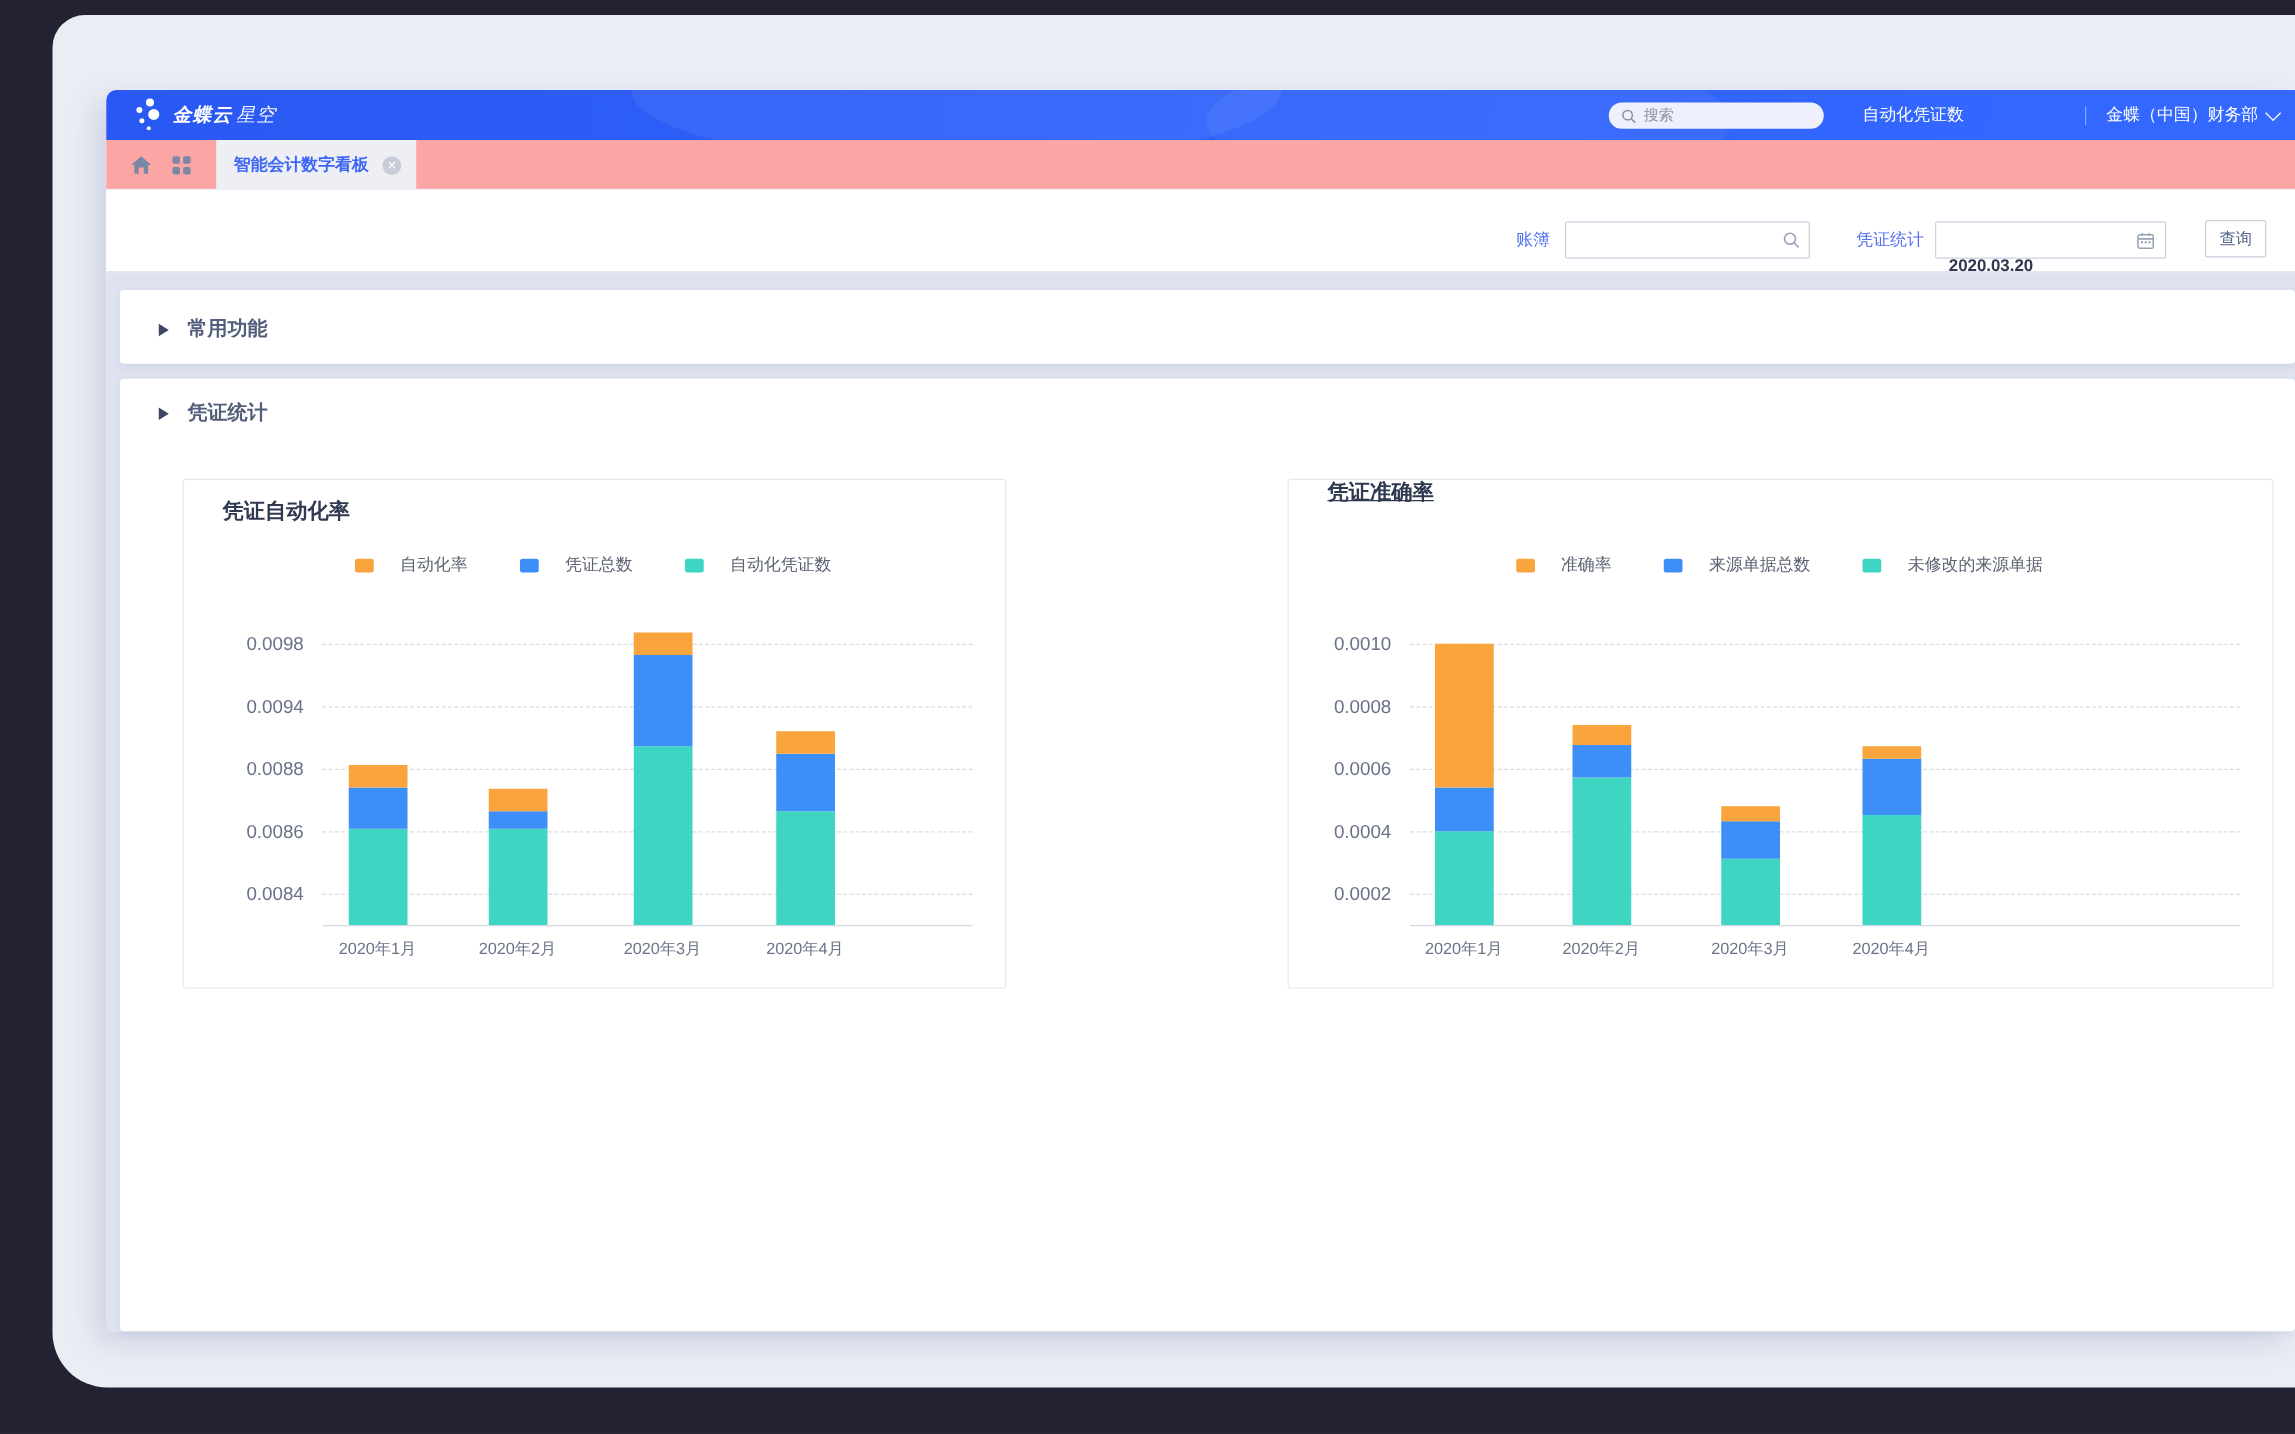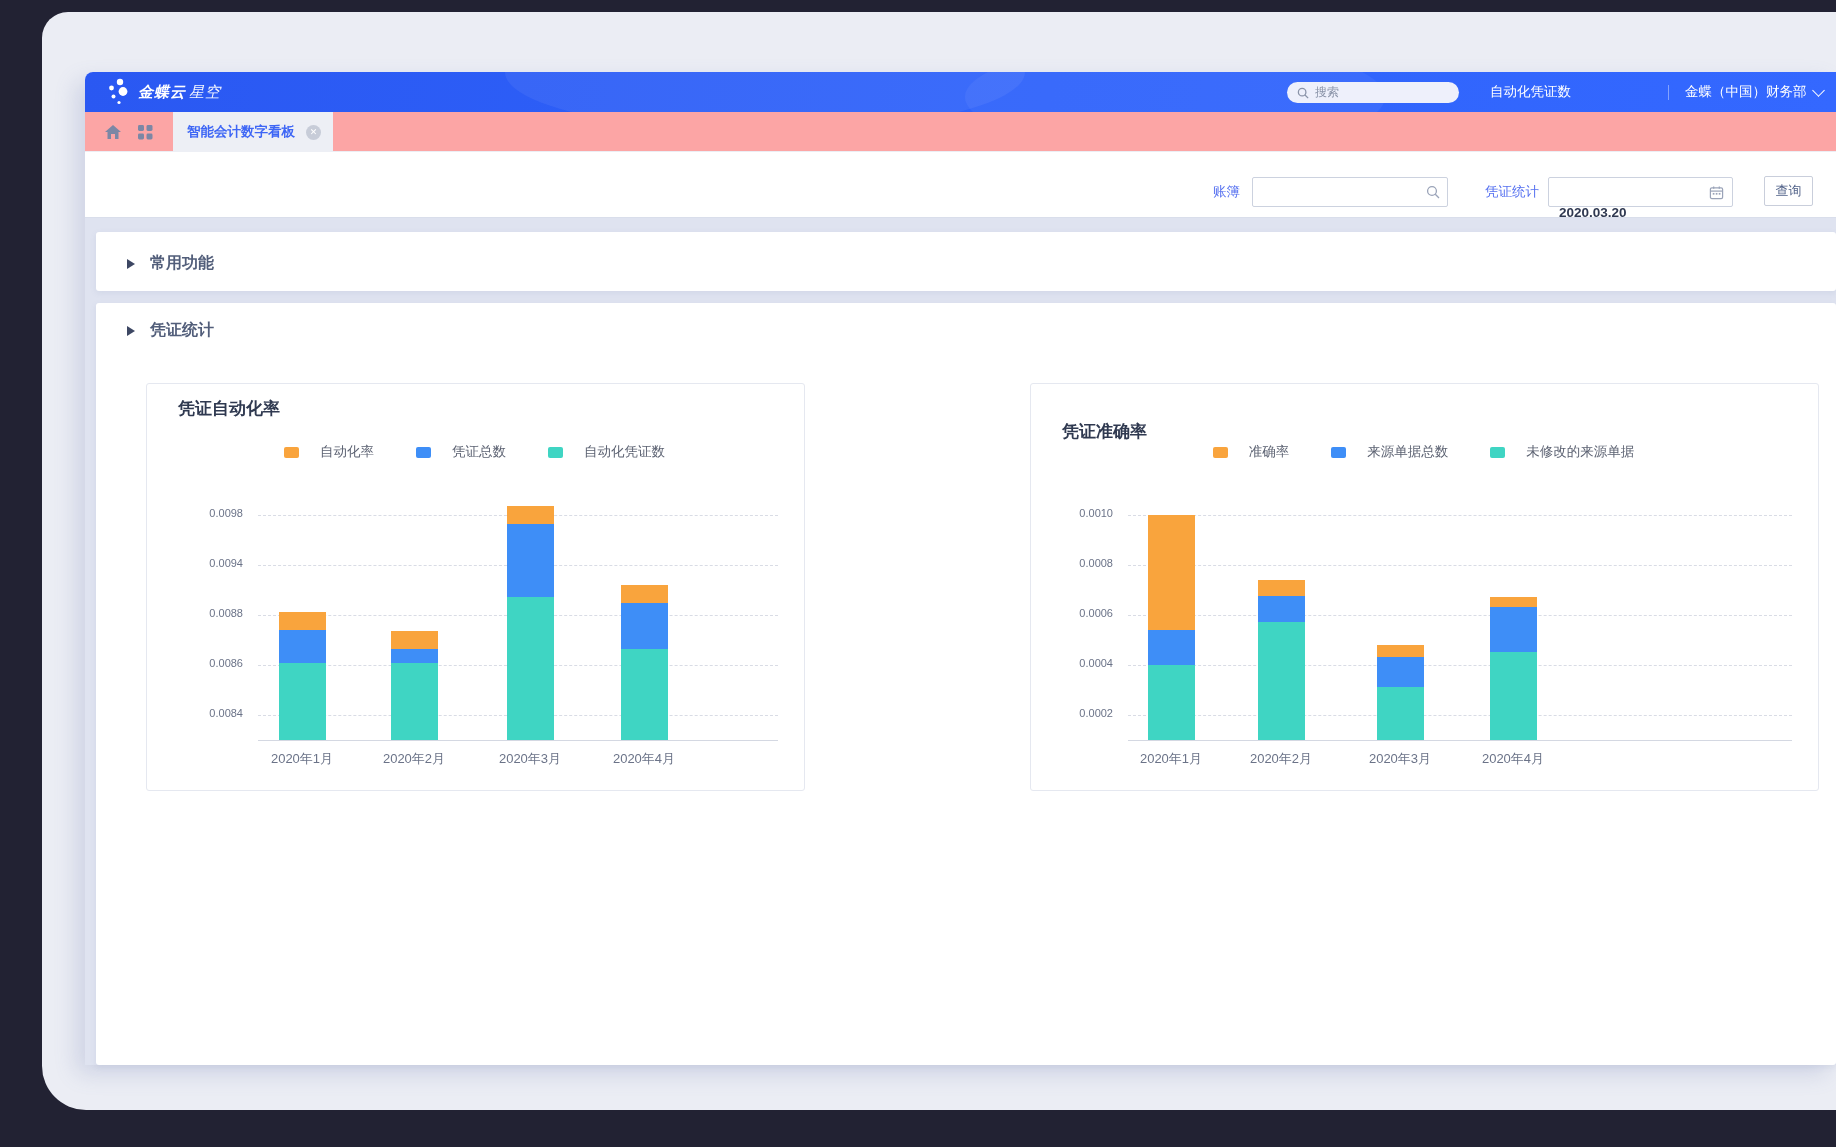--- a/index.html
+++ b/index.html
@@ -81,21 +81,21 @@
 
   
   .chart-card{position:absolute;background:#fff;border:1px solid #e5e8f0;border-radius:3px;}
   .chart-title{position:absolute;font-size:17px;font-weight:bold;color:#2f3950;white-space:nowrap;}
   .legend-row{position:absolute;display:flex;justify-content:center;gap:42px;}
   .legend-item{display:flex;align-items:center;gap:21px;justify-content:flex-end;}
   .legend-swatch{width:15px;height:11px;border-radius:2px;}
   .legend-label{font-size:13.5px;color:#5c6272;white-space:nowrap;}
   .gridline{position:absolute;height:0;border-top:1px dashed #d9dce5;}
   .baseline{position:absolute;height:0;border-top:1px solid #d4d8e2;}
-  .ytick{position:absolute;width:70px;text-align:right;font-size:11px;color:#6b7388;}
+  .ytick{position:absolute;width:70px;text-align:right;font-size:15px;color:#6b7388;}
   .xtick{position:absolute;width:120px;text-align:center;font-size:13px;color:#6b7388;white-space:nowrap;}
   .bar-seg{position:absolute;}
 </style>
 </head>
 <body>
 
 <div id="canvas">
   <div id="window" class="abs"></div>
   <div id="panel" class="abs"></div>
 
@@ -221,21 +221,21 @@
       <div class="xtick" style="left: 354px; top: 750px;">2020年2月</div>
       <div class="bar-seg" style="left: 506.5px; top: 597px; width: 47px; height: 143px; background: rgb(63, 213, 195);"></div>
       <div class="bar-seg" style="left: 506.5px; top: 524px; width: 47px; height: 73px; background: rgb(62, 142, 247);"></div>
       <div class="bar-seg" style="left: 506.5px; top: 506px; width: 47px; height: 18px; background: rgb(249, 164, 61);"></div>
       <div class="xtick" style="left: 470px; top: 750px;">2020年3月</div>
       <div class="bar-seg" style="left: 620.5px; top: 649px; width: 47px; height: 91px; background: rgb(63, 213, 195);"></div>
       <div class="bar-seg" style="left: 620.5px; top: 603px; width: 47px; height: 46px; background: rgb(62, 142, 247);"></div>
       <div class="bar-seg" style="left: 620.5px; top: 585px; width: 47px; height: 18px; background: rgb(249, 164, 61);"></div>
       <div class="xtick" style="left: 584px; top: 750px;">2020年4月</div>
       <div class="chart-card" style="left: 1030px; top: 383px; width: 787px; height: 406px; position: absolute;"></div>
-      <div class="chart-title" style="left: 1062px; top: 420px;">凭证准确率</div>
+      <div class="chart-title" style="left: 1062px; top: 382px; text-decoration: underline;">凭证准确率</div>
       <div class="legend-row" style="left: 1030px; top: 443px; width: 787px;">
         <div class="legend-item">
           <div class="legend-swatch" style="background: rgb(249, 164, 61);"></div>
           <div class="legend-label">准确率</div>
         </div>
         <div class="legend-item">
           <div class="legend-swatch" style="background: rgb(62, 142, 247);"></div>
           <div class="legend-label">来源单据总数</div>
         </div>
         <div class="legend-item">

